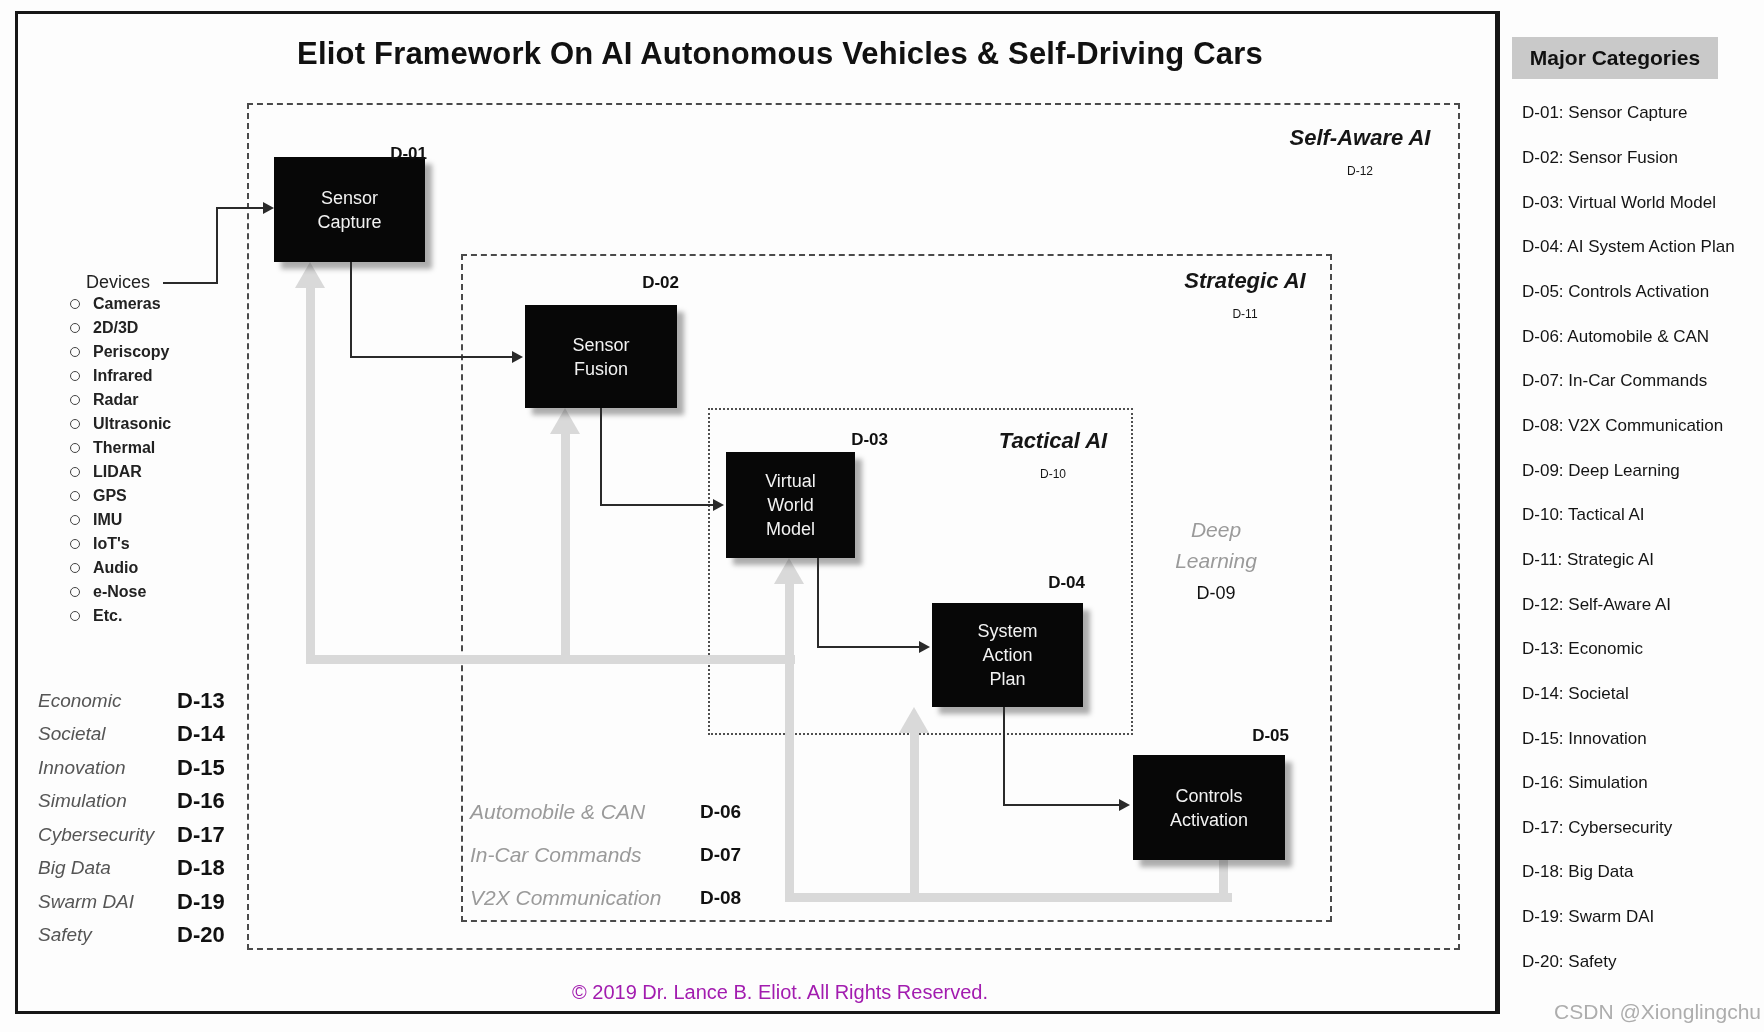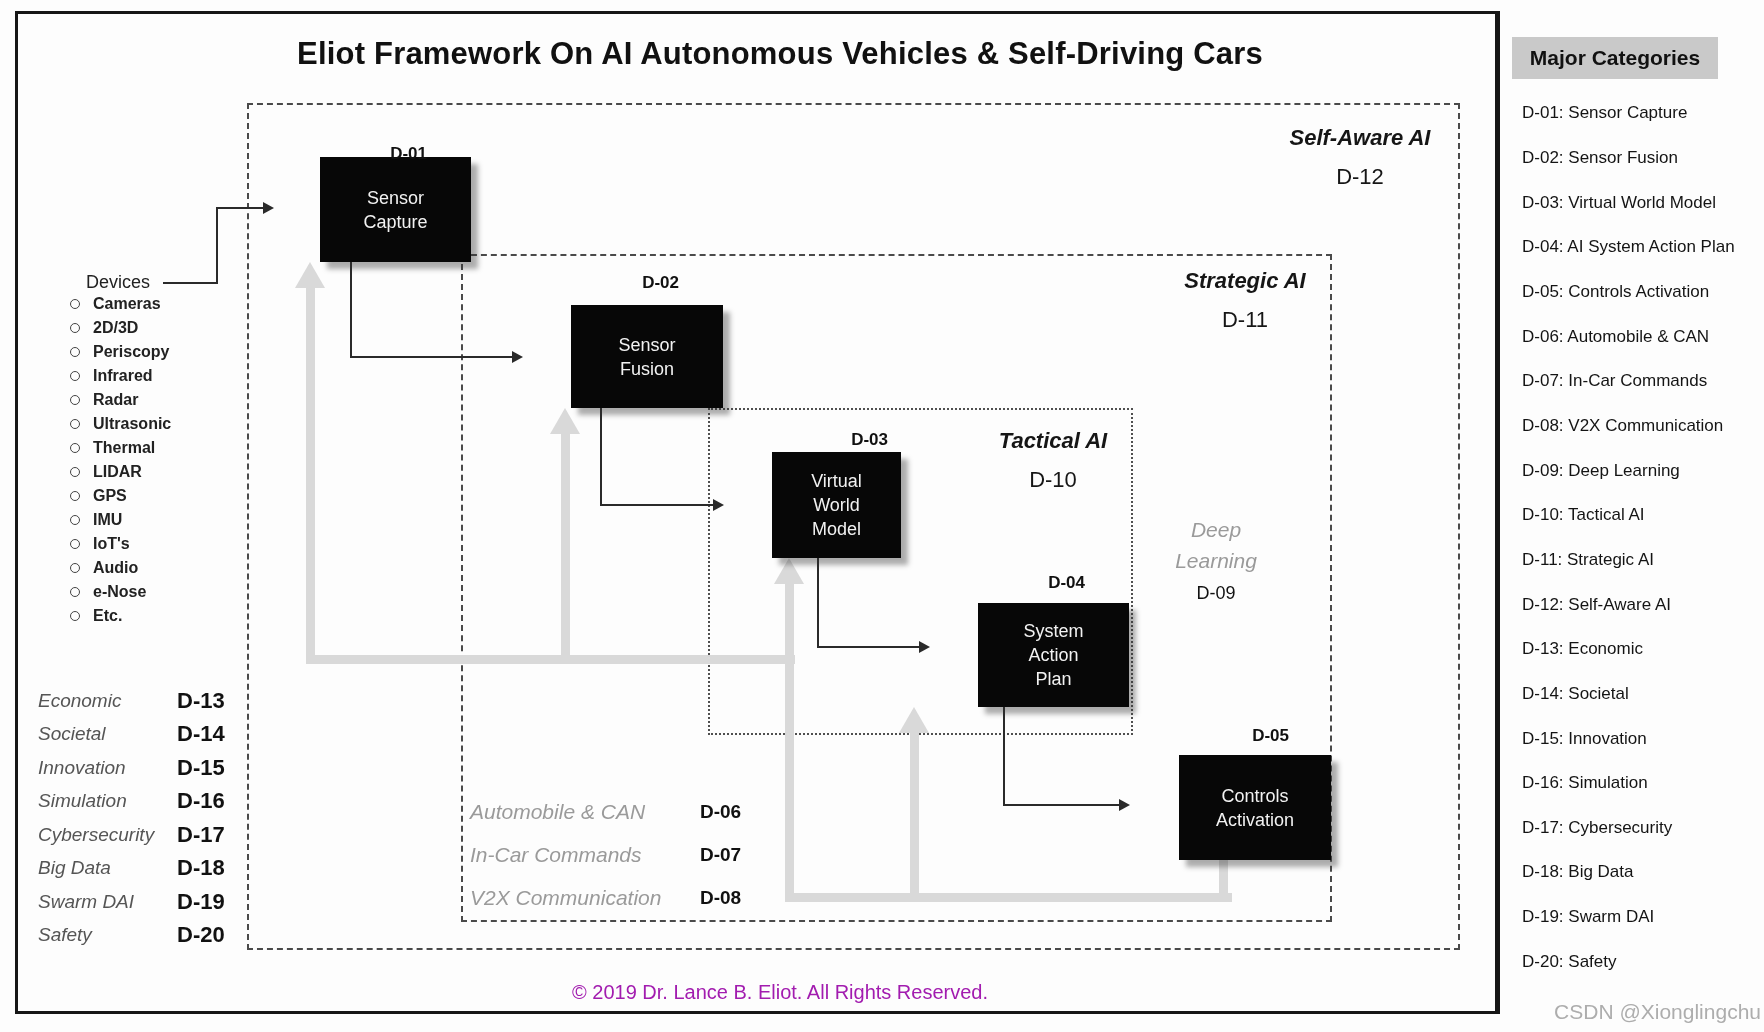--- a/index.html
+++ b/index.html
@@ -8,26 +8,26 @@
   .abs{position:absolute;}
 
   .main-panel{left:15px;top:11px;width:1485px;height:1003px;border:3px solid #161616;border-right-width:5px;box-sizing:border-box;background:#fdfdfd;}
   .title{left:80px;top:36px;width:1400px;text-align:center;font-size:31px;font-weight:bold;color:#111;letter-spacing:0.2px;}
 
   .zone{box-sizing:border-box;}
   .zone-dash{border:2px dashed #4a4a4a;}
   .zone-dot{border:2px dotted #4f4f4f;}
 
   .fbox{background:#070707;color:#f2f2f2;display:flex;flex-direction:column;align-items:center;justify-content:center;
-        font-size:18px;line-height:24px;text-align:center;box-shadow:7px 7px 5px rgba(50,50,50,0.40);z-index:6;margin-left:46px;}
+        font-size:18px;line-height:24px;text-align:center;box-shadow:7px 7px 5px rgba(50,50,50,0.40);z-index:6;}
   .boxcode{width:100px;text-align:right;font-size:17px;font-weight:600;color:#111;z-index:6;}
 
   .zlabel{text-align:center;z-index:5;}
   .zlabel .zname{font-size:22px;font-weight:bold;font-style:italic;color:#161616;}
-  .zlabel .zcode{font-size:22px;color:#161616;margin-top:13px;}
+  .zlabel .zcode{font-size:12px;color:#161616;margin-top:13px;}
 
   .deep{width:200px;text-align:center;z-index:5;}
   .deep .dl{font-size:21px;font-style:italic;color:#9a9a9a;line-height:31px;}
   .deep .dcode{font-size:18px;color:#111;margin-top:7px;}
 
   .gbar{background:#d9d9d9;z-index:2;}
   .garrow{width:0;height:0;border-left:15px solid transparent;border-right:15px solid transparent;border-bottom:26px solid #d9d9d9;z-index:2;}
   .kline{background:#2a2a2a;z-index:3;}
   .karrow{width:0;height:0;border-top:6px solid transparent;border-bottom:6px solid transparent;border-left:11px solid #2a2a2a;z-index:3;}
 

